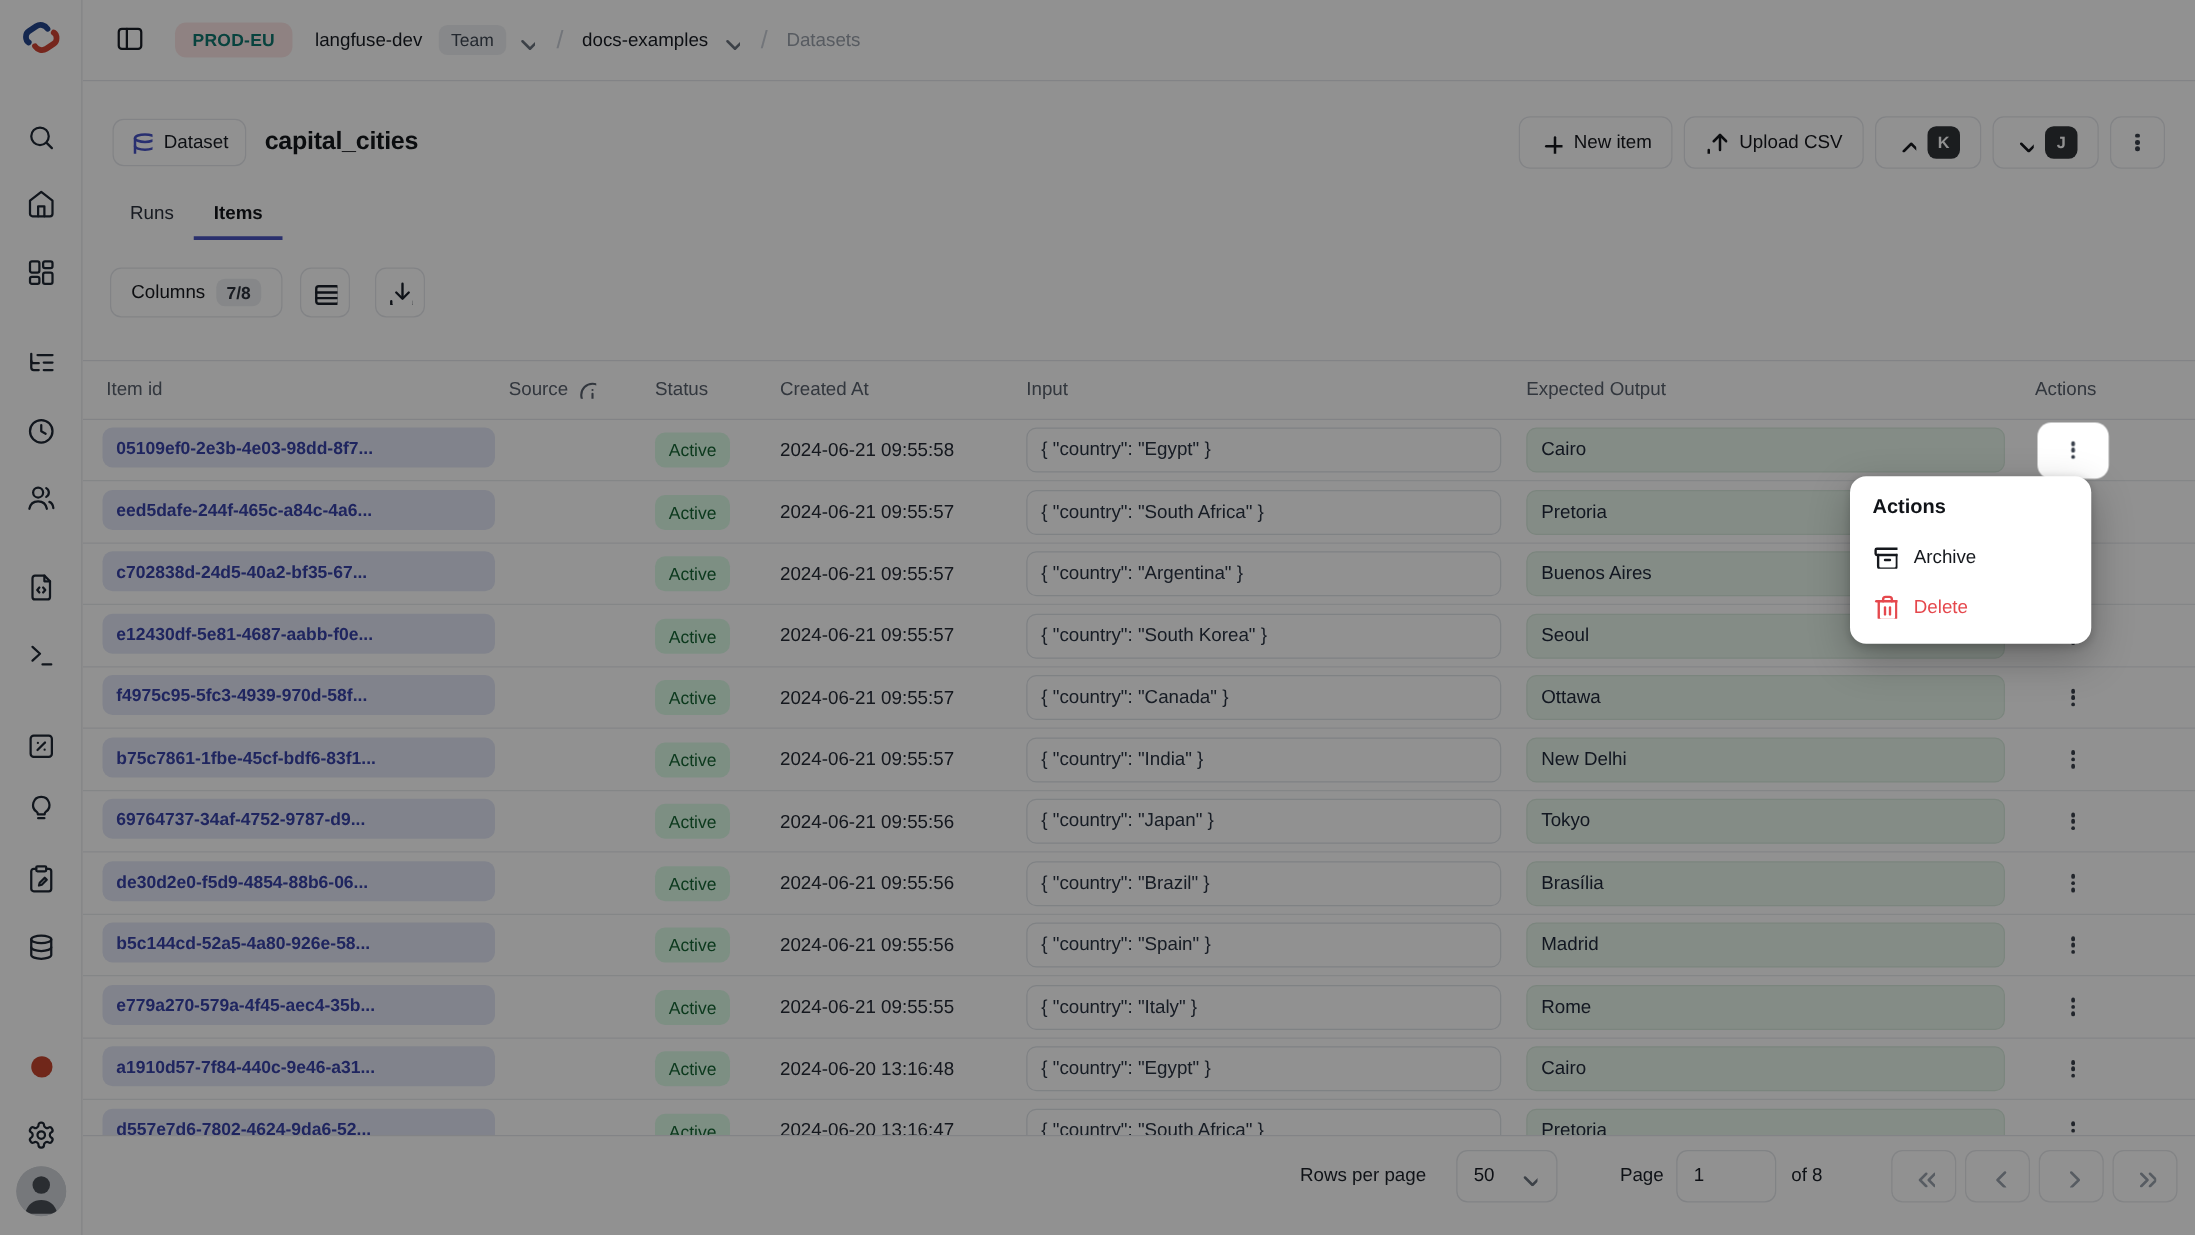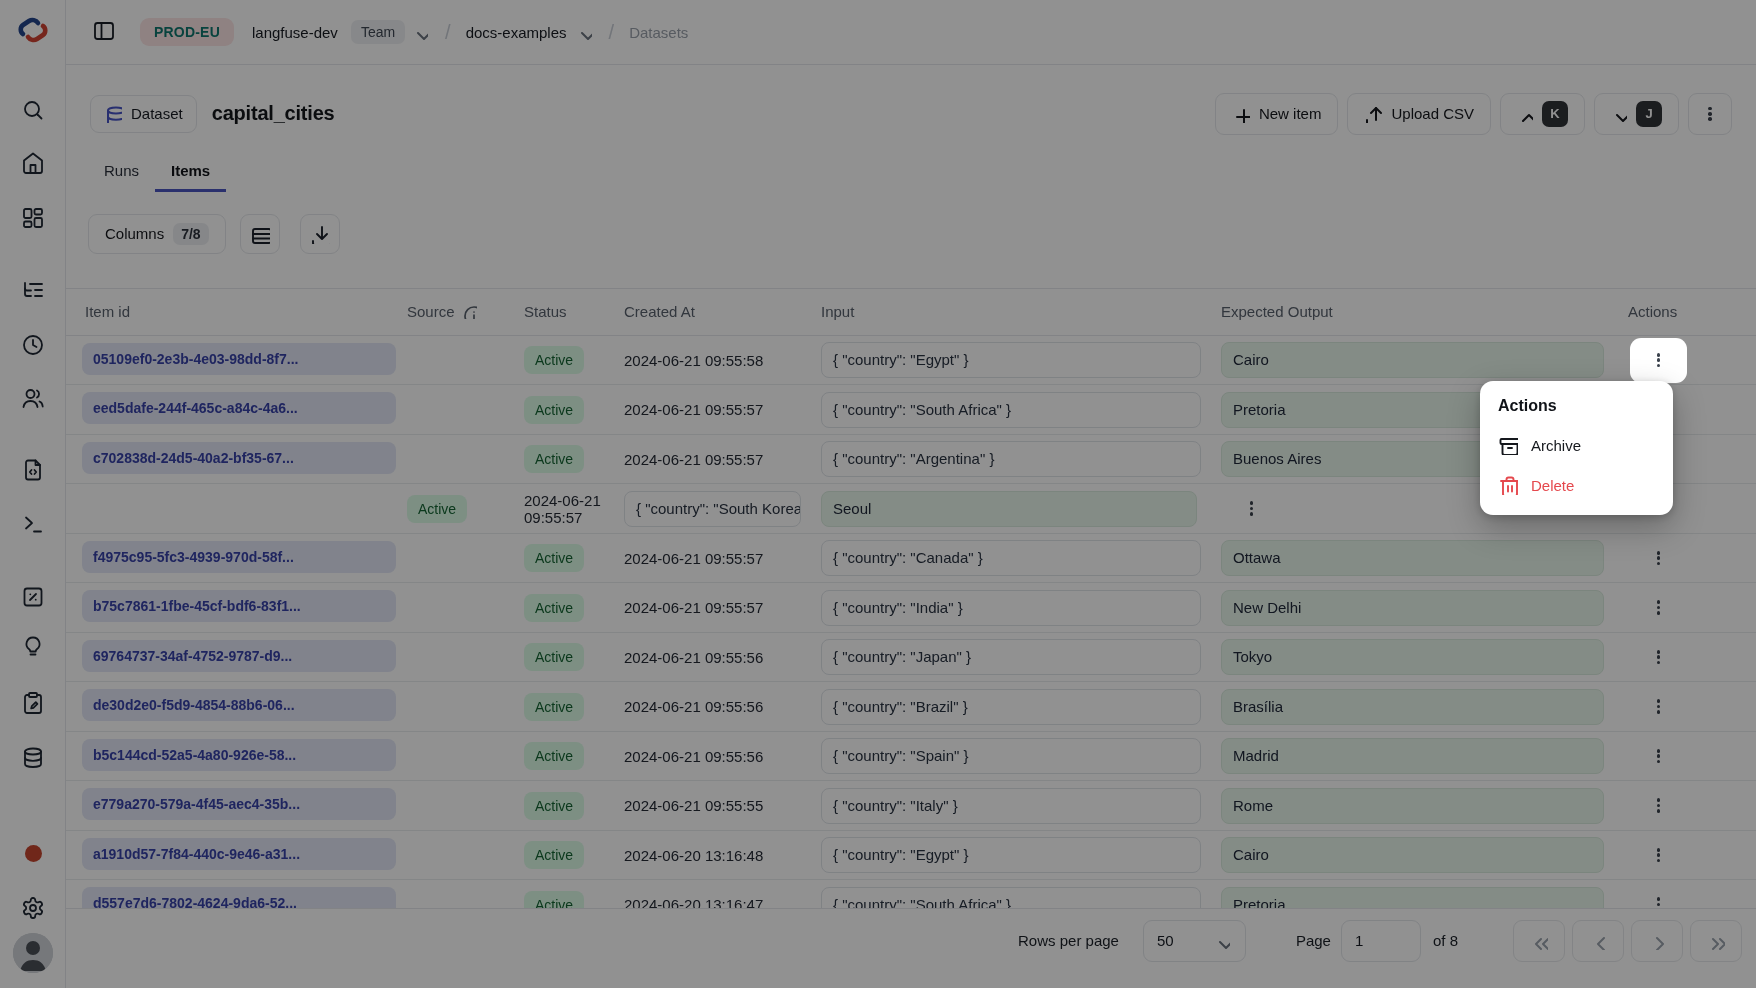--- a/index.html
+++ b/index.html
@@ -65,21 +65,21 @@
   .created{font-size:15px;color:#252b36;}
   .io{height:36px;line-height:34px;border:1px solid #e0e4e9;border-radius:8px;padding:0 11px;font-size:15px;color:#2a3342;width:calc(100% - 12px);white-space:nowrap;overflow:hidden;cursor:pointer;}
   .io.exp{background:#e9f6ec;border-color:#d8eadd;width:calc(100% - 16px);color:#20293a;}
   .kb{border:none;background:transparent;width:57px;height:45px;border-radius:11px;display:flex;align-items:center;justify-content:center;cursor:pointer;margin-left:2px;}
   .kb.on{background:#fff;position:relative;z-index:70;}
   .dots i{display:block;width:3.6px;height:3.6px;border-radius:50%;background:#3a414c;margin:1.7px auto;}
 
   
   .footer{position:fixed;left:66px;right:0;bottom:16px;height:64px;background:#fff;border-top:1px solid var(--border);display:flex;align-items:center;justify-content:flex-end;padding-right:14px;font-size:15px;color:#1b2028;z-index:10;}
   .flabel{font-weight:500;}
-  .select{width:103px;height:42px;border:1px solid #e3e6ea;border-radius:9px;background:#fff;display:flex;align-items:center;justify-content:space-between;padding:0 13px;margin:0 50px 0 24px;font-size:15px;color:#171c24;cursor:pointer;font-family:inherit;}
+  .select{width:81px;height:42px;border:1px solid #e3e6ea;border-radius:9px;background:#fff;display:flex;align-items:center;justify-content:space-between;padding:0 13px;margin:0 50px 0 24px;font-size:15px;color:#171c24;cursor:pointer;font-family:inherit;}
   .pageinput{width:80px;height:42px;border:1px solid #e3e6ea;border-radius:9px;padding:0 13px;font-size:15px;font-family:inherit;color:#171c24;margin:0 12px 0 10px;}
   .ofl{margin-right:48px;}
   .nav{width:52px;height:42px;border:1px solid #e6e8eb;border-radius:9px;background:#fff;color:#9aa2ad;display:flex;align-items:center;justify-content:center;margin-left:7px;cursor:pointer;}
 
   
   .overlay{position:fixed;inset:0;background:rgba(0,0,0,.43);z-index:50;}
   .menu{position:fixed;left:1480px;top:381px;width:193px;background:#fff;border-radius:13px;box-shadow:0 12px 32px rgba(0,0,0,.28),0 2px 8px rgba(0,0,0,.18);padding:12px 0 10px;z-index:80;}
   .menu h3{margin:0;padding:4px 18px 10px;font-size:16px;font-weight:700;color:#101318;}
   .mi{display:flex;align-items:center;gap:13px;padding:10px 18px;font-size:15px;color:#15181d;cursor:pointer;}
   .mi.danger{color:#e5484d;}
@@ -416,20 +416,21 @@
           <button class="kb">
             <span class="dots">
               <i></i>
               <i></i>
               <i></i>
             </span>
           </button>
         </div>
     </div>
     <div class="row7 tr">
+      <div class="c1"><span class="pill">e12430df-5e81-4687-aabb-f0e...</span></div>
       <div></div>
       <div><span class="status">Active</span></div>
       <div class="created">2024-06-21 09:55:57</div>
       <div>
           <div class="io">{ "country": "South Korea" }</div>
         </div>
       <div>
           <div class="io exp">Seoul</div>
         </div>
       <div>

